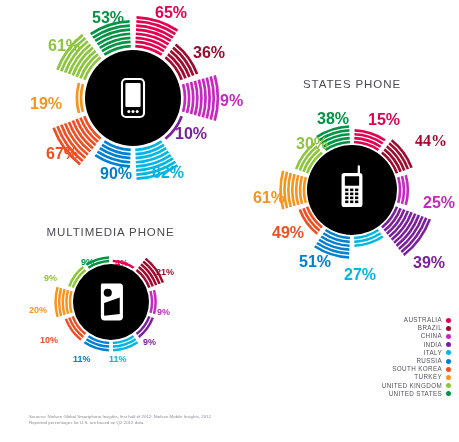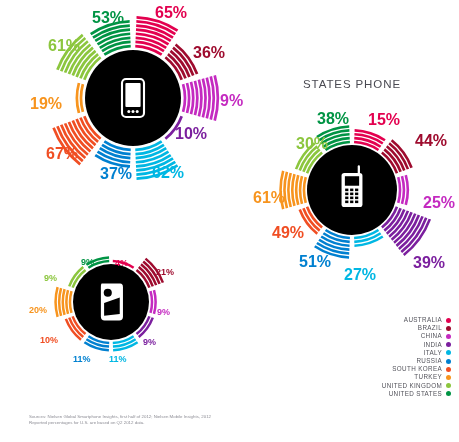--- a/index.html
+++ b/index.html
@@ -135,21 +135,21 @@
         <circle cx="-4.2" cy="13.5" r="1.5" fill="#fff"></circle>
         <circle cx="0" cy="13.5" r="1.5" fill="#fff"></circle>
         <circle cx="4.2" cy="13.5" r="1.5" fill="#fff"></circle>
       </g>
     </svg>
 <div class="pct" style="left: 147px; top: 4px; color: rgb(227, 0, 79);">65%</div>
     <div class="pct" style="left: 185px; top: 44px; color: rgb(158, 11, 46);">36%</div>
     <div class="pct" style="left: 212px; top: 92px; color: rgb(196, 42, 192);">9%</div>
     <div class="pct" style="left: 167px; top: 125px; color: rgb(123, 31, 158);">10%</div>
     <div class="pct" style="left: 144px; top: 164px; color: rgb(0, 183, 227);">62%</div>
-    <div class="pct" style="left: 92px; top: 165px; color: rgb(0, 128, 208);">37%</div>
+    <div class="pct" style="left: 92px; top: 165px; color: rgb(0, 128, 208);">90%</div>
     <div class="pct" style="left: 38px; top: 145px; color: rgb(240, 78, 35);">67%</div>
     <div class="pct" style="left: 22px; top: 95px; color: rgb(247, 148, 30);">19%</div>
     <div class="pct" style="left: 40px; top: 37px; color: rgb(140, 198, 62);">61%</div>
     <div class="pct" style="left: 84px; top: 9px; color: rgb(0, 148, 68);">53%</div>
   </div>
 
 <div class="chart-wrap" id="wrap-feature" style="left:252px;top:72px;width:200px;height:210px;">
   <div class="chart-title" style="top:6px;left:0;">STATES PHONE</div>
   <svg id="svg-feature" class="dial" width="200" height="210" viewBox="0 0 200 210">
       <circle cx="100" cy="118" r="45" fill="#000000"></circle>
@@ -235,32 +235,33 @@
         <rect x="3.2" y="2.7" width="3.4" height="2.7" fill="#000"></rect>
         <rect x="-7.2" y="6.9" width="3.4" height="2.7" fill="#000"></rect>
         <rect x="-2" y="6.9" width="3.4" height="2.7" fill="#000"></rect>
         <rect x="3.2" y="6.9" width="3.4" height="2.7" fill="#000"></rect>
         <rect x="-7.2" y="11.100000000000001" width="3.4" height="2.7" fill="#000"></rect>
         <rect x="-2" y="11.100000000000001" width="3.4" height="2.7" fill="#000"></rect>
         <rect x="3.2" y="11.100000000000001" width="3.4" height="2.7" fill="#000"></rect>
       </g>
     </svg>
 <div class="pct" style="left: 116px; top: 39px; color: rgb(227, 0, 79);">15%</div>
-    <div class="pct" style="left: 163px; top: 60px; color: rgb(158, 11, 46);">44%</div>
+    <div class="pct" style="left: 163px; top: 60px; color: rgb(158, 11, 46); font-family: Liberation Serif, serif;">44%</div>
     <div class="pct" style="left: 171px; top: 122px; color: rgb(196, 42, 192);">25%</div>
     <div class="pct" style="left: 161px; top: 182px; color: rgb(123, 31, 158);">39%</div>
     <div class="pct" style="left: 92px; top: 194px; color: rgb(0, 183, 227);">27%</div>
     <div class="pct" style="left: 47px; top: 181px; color: rgb(0, 128, 208);">51%</div>
     <div class="pct" style="left: 20px; top: 152px; color: rgb(240, 78, 35);">49%</div>
     <div class="pct" style="left: 1px; top: 117px; color: rgb(247, 148, 30);">61%</div>
     <div class="pct" style="left: 21px; top: 63px; color: rgb(140, 198, 62); margin-left: 23px;">30%</div>
     <div class="pct" style="left: 65px; top: 38px; color: rgb(0, 148, 68); text-align: right;">38%</div>
   </div>
 
 <div class="chart-wrap" id="wrap-multimedia" style="left:33px;top:224px;width:155px;height:160px;">
+  <div class="chart-title" style="top:2px;left:0;">MULTIMEDIA PHONE</div>
   <svg id="svg-multimedia" class="dial" width="155" height="160" viewBox="0 0 155 160">
       <circle cx="78" cy="78" r="38" fill="#000000"></circle>
       <g>
         <path d="M 79.78839488197879 37.03902291514383 A 41 41 0 0 1 100.62941639779439 43.810681295246106" stroke="#e3004f" stroke-width="2.5" fill="none"></path>
       </g>
       <g>
         <path d="M 103.52310010214241 45.913065569051035 A 41 41 0 0 1 116.4035597591843 63.64149736836184" stroke="#9e0b2e" stroke-width="2.5" fill="none"></path>
         <path d="M 105.76415279403784 43.09567620438234 A 44.6 44.6 0 0 1 119.77557964047854 62.38075079582775" stroke="#9e0b2e" stroke-width="2.5" fill="none"></path>
         <path d="M 108.00520548593326 40.27828683971365 A 48.2 48.2 0 0 1 123.14759952177278 61.12000422329368" stroke="#9e0b2e" stroke-width="2.5" fill="none"></path>
         <path d="M 110.2462581778287 37.460897475044966 A 51.8 51.8 0 0 1 126.519619403067 59.85925765075959" stroke="#9e0b2e" stroke-width="2.5" fill="none"></path>

